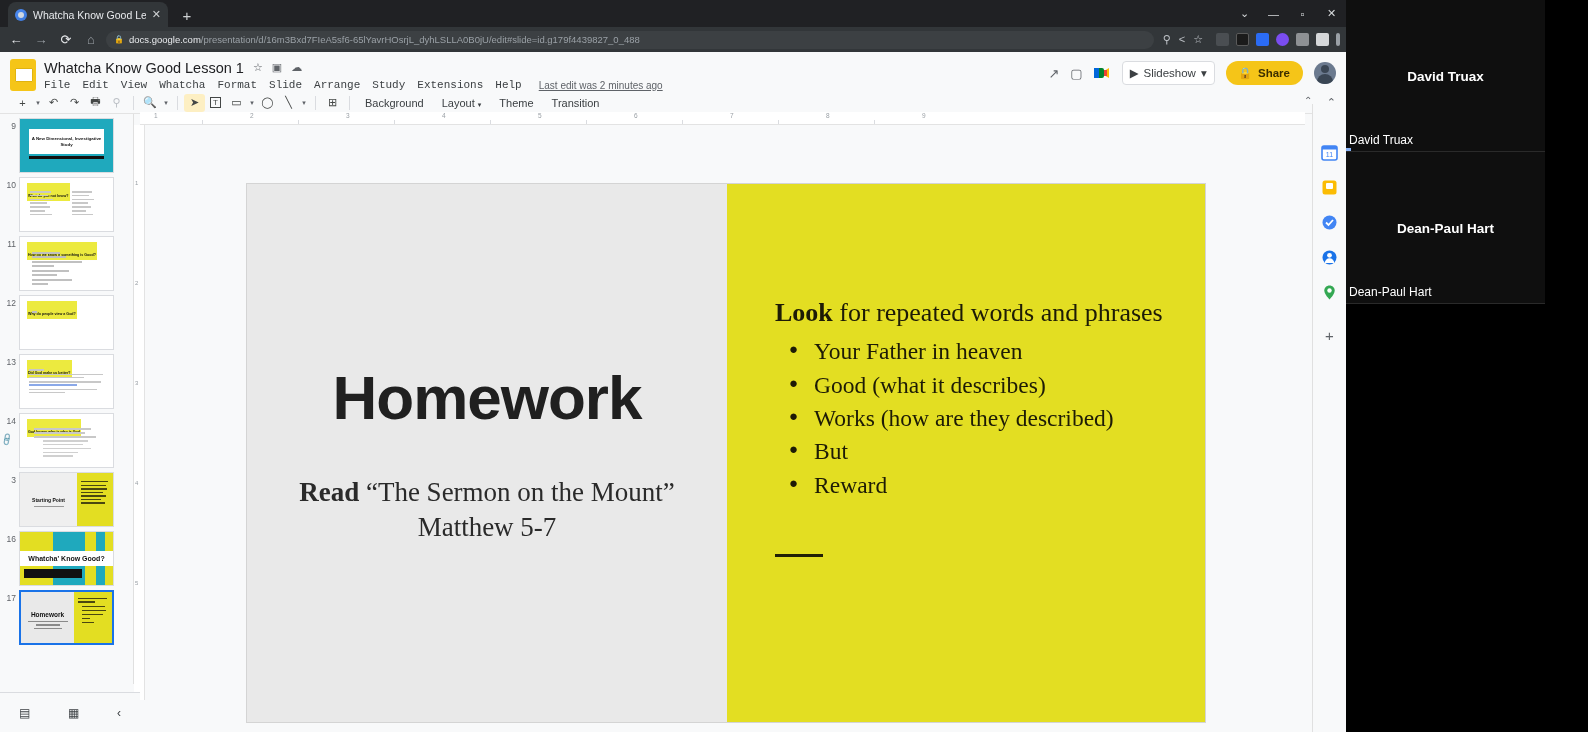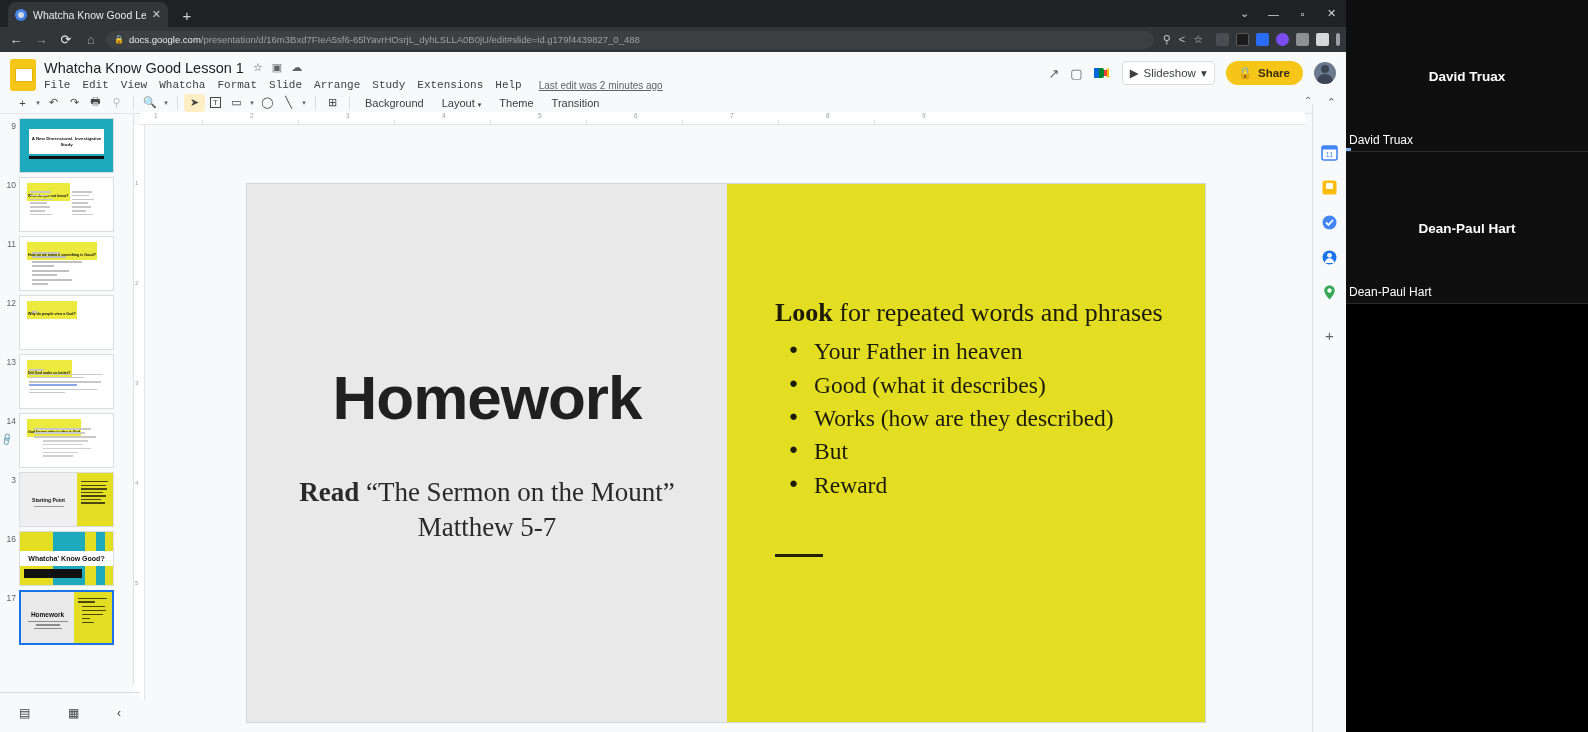--- a/index.html
+++ b/index.html
@@ -205,21 +205,21 @@
     display:flex; flex-direction:column; align-items:center; padding-top:40px; gap:18px;
   }
   .sp-icon { width:17px; height:17px; border-radius:3px; }
   .sp-plus { color:#5f6368; font-size:15px; margin-top:8px;}
   .sp-collapse { position:absolute; left:-9px; top:-9px; color:#5f6368; font-size:10px;}
 
   
   .meet {
     position:absolute; right:0; top:0; width:242px; height:732px; background:#000;
   }
-  .tile { position:relative; width:242px; background:#0f0f0f; }
+  .tile { position:relative; width:199px; background:#0f0f0f; }
   .tile.a { height: 152px; border-bottom:1px solid #2a2a2a; }
   .tile.b { height: 152px; border-bottom:1px solid #2a2a2a; }
   .tile-center {
     position:absolute; left:0; right:0; top:50%; transform:translateY(-50%);
     text-align:center; color:#fff; font-size:13.5px; font-weight:bold;
   }
   .tile-name {
     position:absolute; left:3px; bottom:4px; color:#fff; font-size:12px;
   }
   .tile-underline { position:absolute; left:0; bottom:0; height:3px; width:5px; background:#8ab4f8;}

